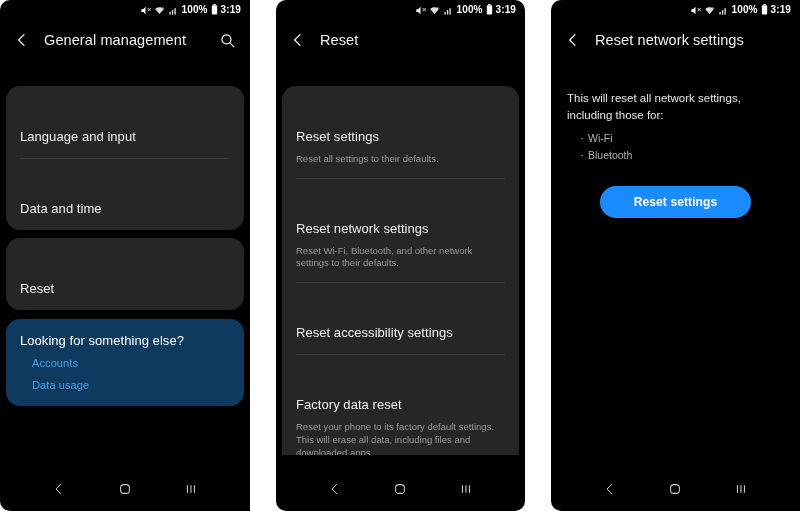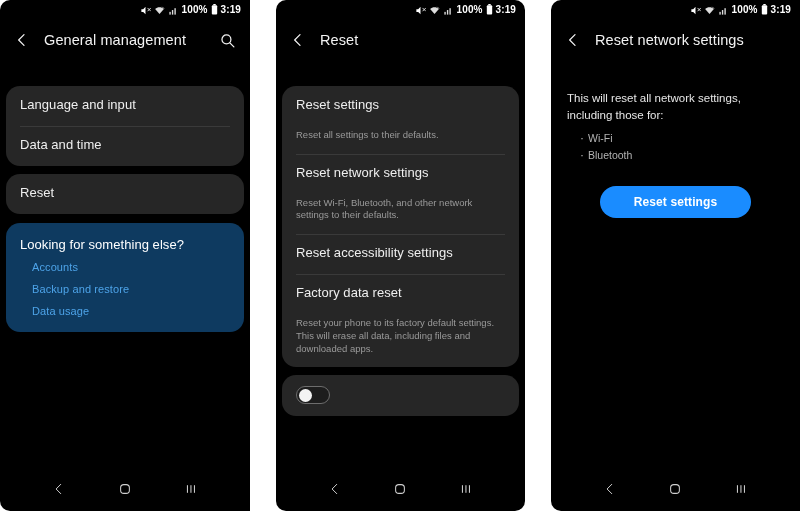--- a/index.html
+++ b/index.html
@@ -96,24 +96,25 @@
     position: absolute;
     left: 14px; right: 14px; top: 0;
     height: 1px;
     background: #3a3a3a;
   }
   .row-title {
     font-size: 13px;
     color: #efefef;
     letter-spacing: 0.05px;
     line-height: 1.3;
+    margin-top: 32px;
   }
   .row-title.plain { font-size: 13px; }
   .row-sub {
-    margin-top: 15px;
+    margin-top: 7px;
     font-size: 9.5px;
     color: #9a9a9a;
     line-height: 1.35;
   }
   .row-flex { display: flex; align-items: center; }
   .row-flex .row-texts { flex: 1 1 auto; padding-right: 10px; }
 
   
   .toggle {
     flex: 0 0 34px;
@@ -270,21 +271,20 @@
 
       <div class="card">
         <div class="row">
           <div class="row-title plain">Reset</div>
         </div>
       </div>
 
       <div class="promo">
         <div class="promo-title">Looking for something else?</div>
         <a class="promo-link">Accounts</a>
-        <a class="promo-link">Backup and restore</a>
         <a class="promo-link">Data usage</a>
       </div>
     </div>
 
     <div class="navbar">
       <span class="nav-btn">
         <svg width="14" height="14" viewBox="0 0 24 24">
             <path d="M15 4L7 12l8 8" stroke="#cfcfcf" stroke-width="1.7" fill="none" stroke-linecap="round" stroke-linejoin="round"></path>
           </svg>
       </span>

